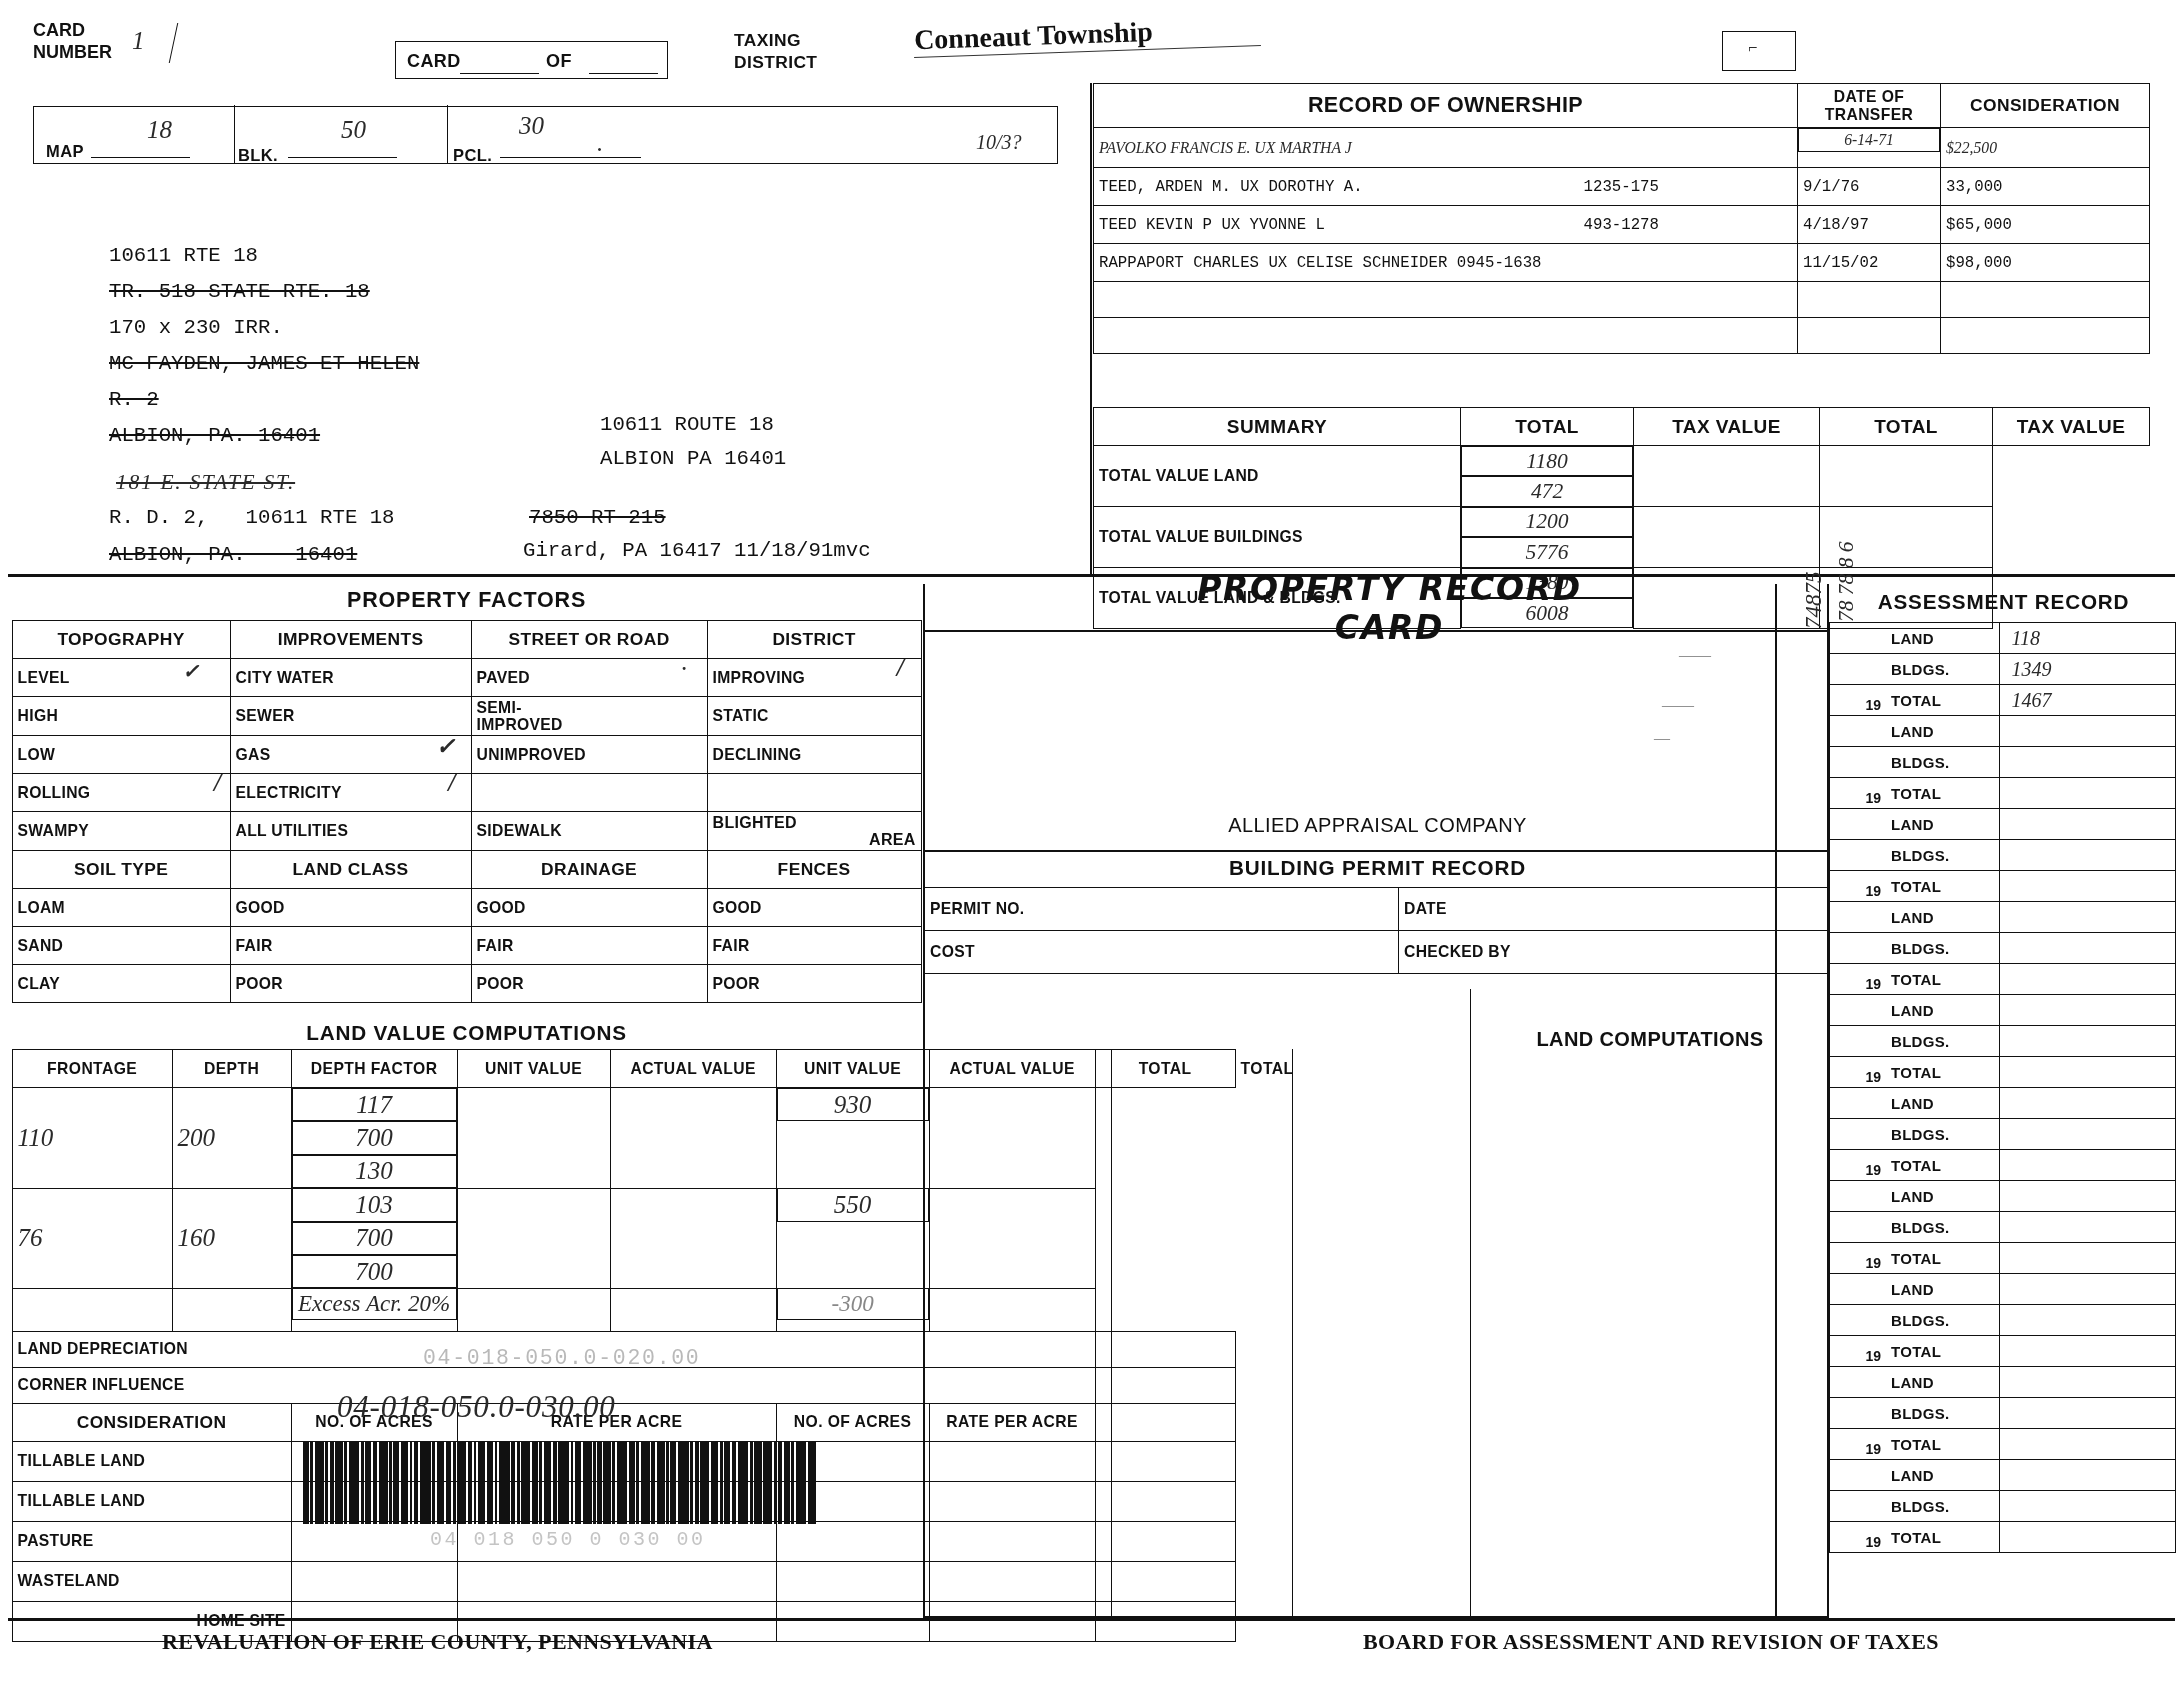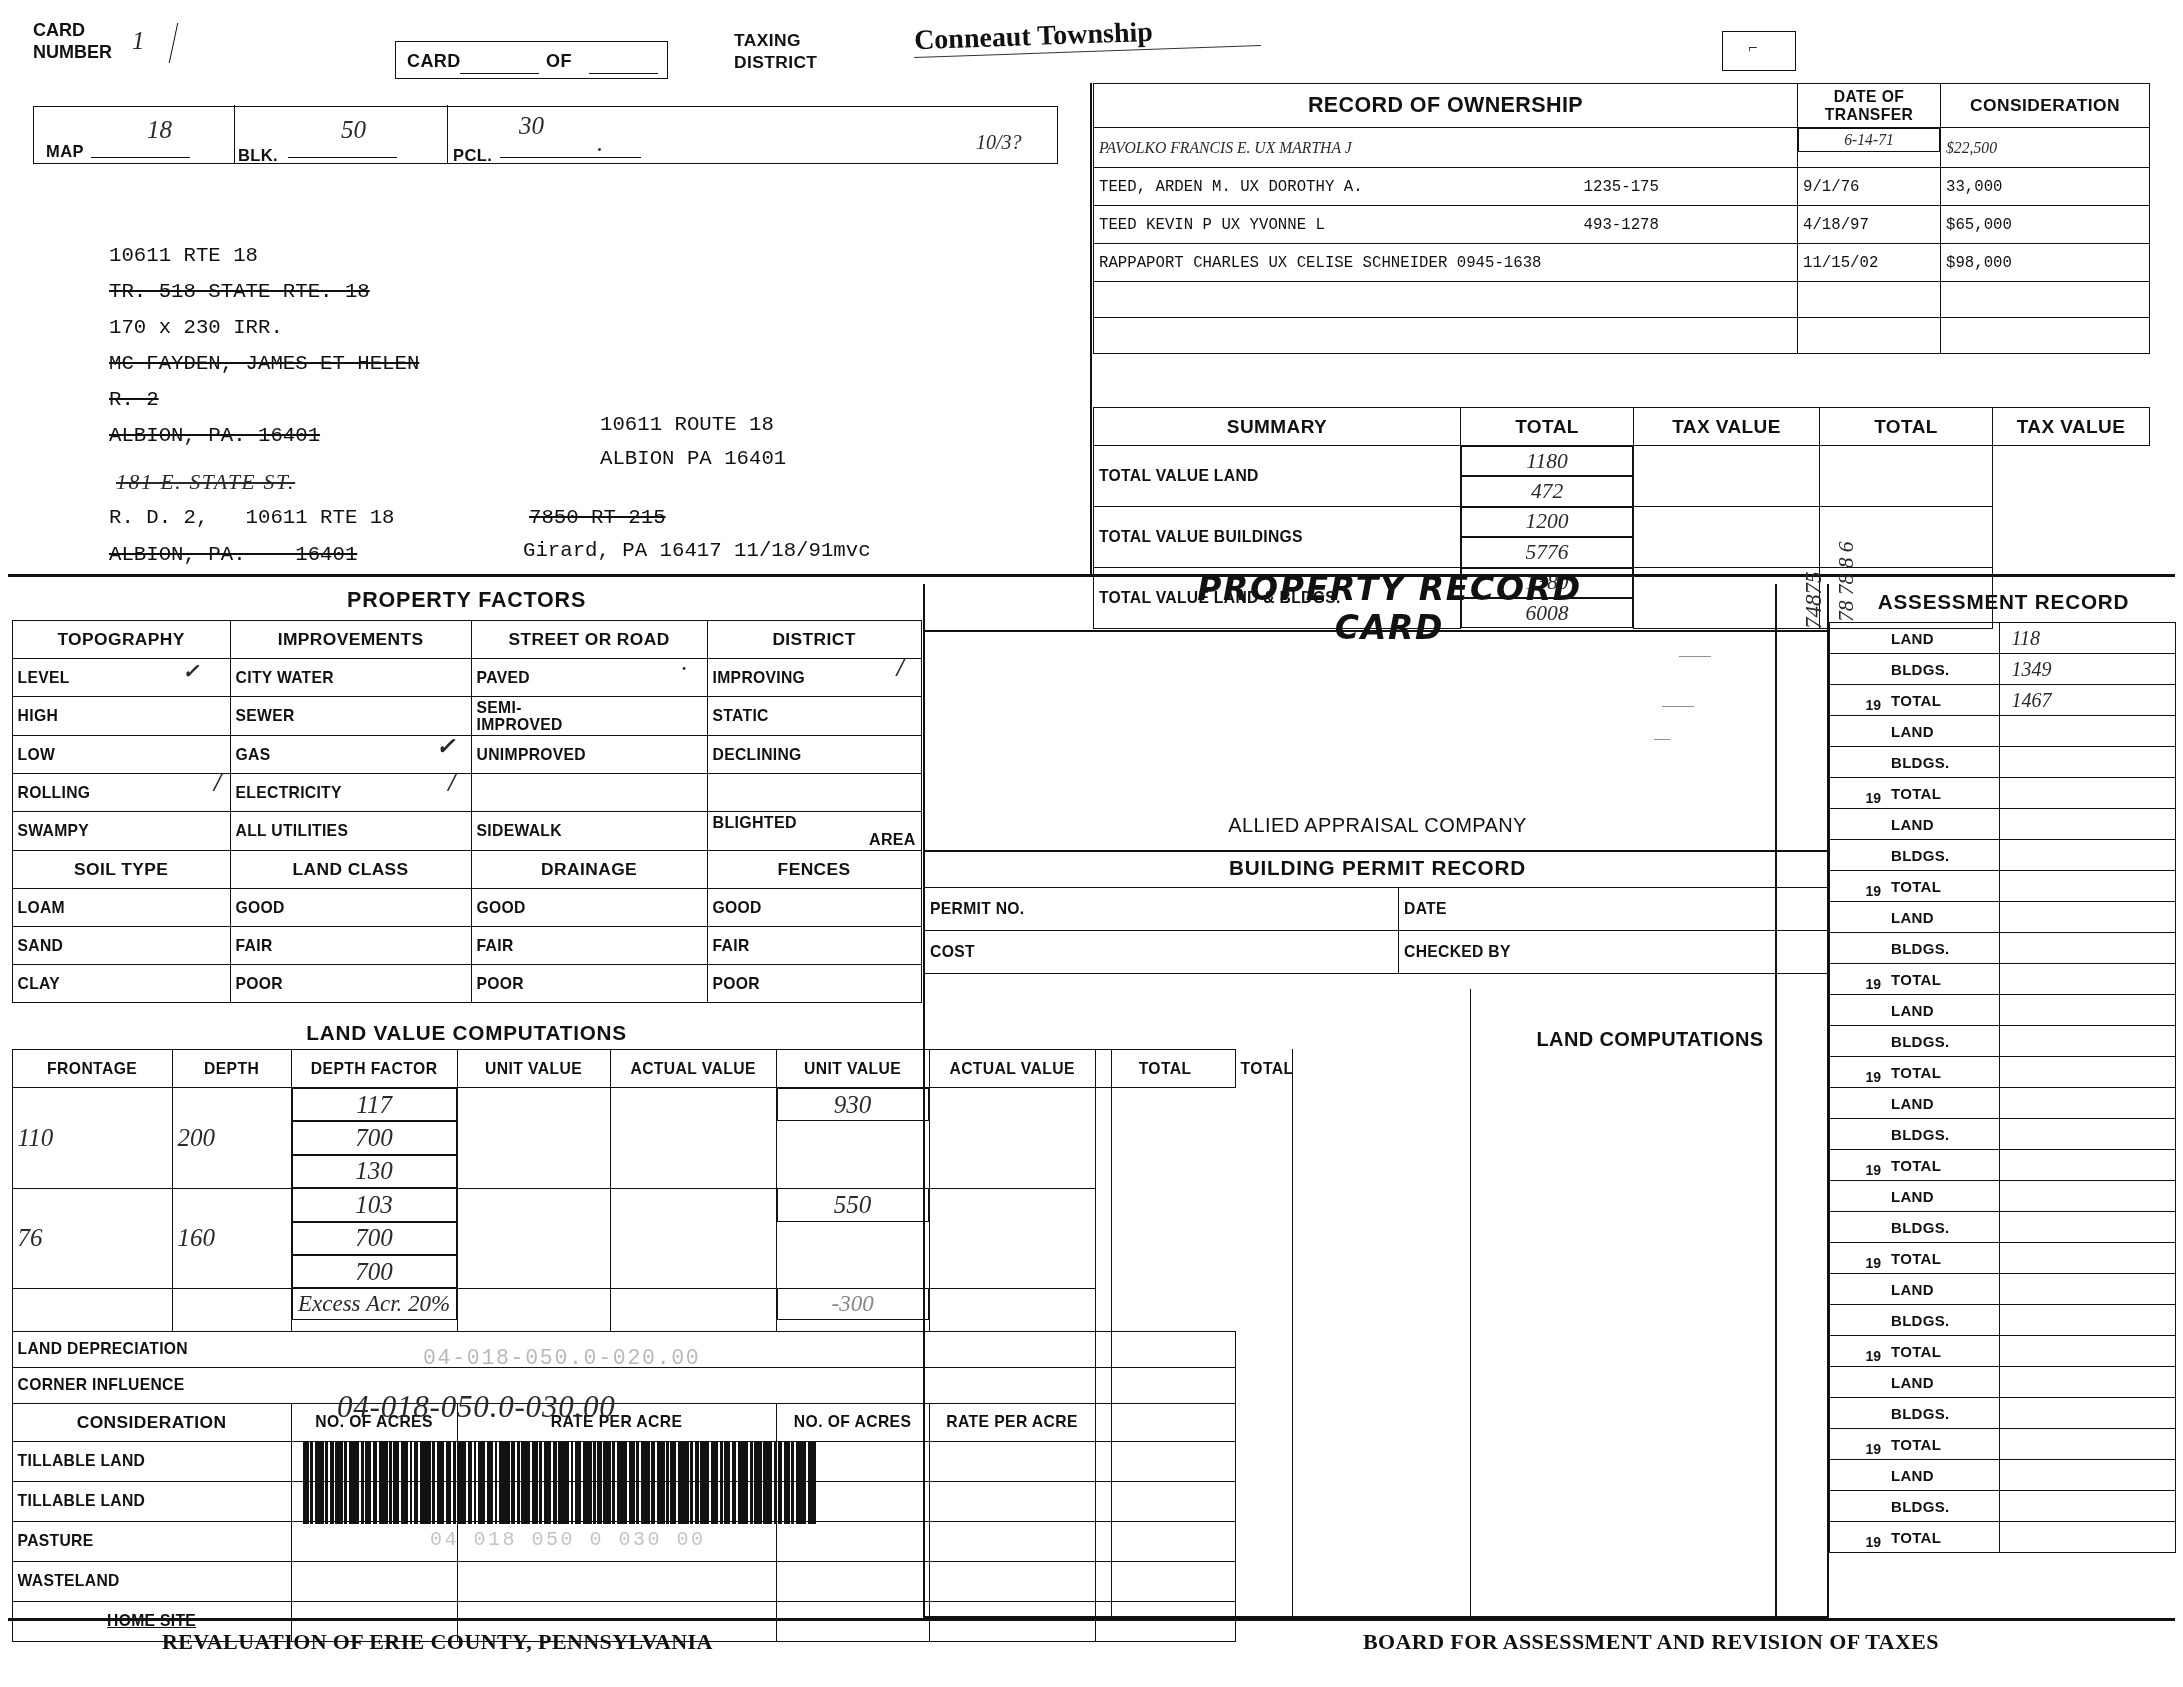--- a/index.html
+++ b/index.html
@@ -324,21 +324,21 @@
       <tr style="height:40px;">
         <td colspan="2" class="smallcap" style="text-align:left;">WASTELAND</td>
         <td></td>
         <td colspan="2"></td>
         <td></td>
         <td></td>
         <td></td>
         <td></td>
       </tr>
       <tr style="height:40px;">
-        <td colspan="2" class="smallcap" style="text-align:center;text-decoration:underline;">HOME SITE</td>
+        <td colspan="2" class="smallcap" style="text-align:right;">HOME SITE</td>
         <td></td>
         <td colspan="2"></td>
         <td></td>
         <td></td>
         <td></td>
         <td></td>
       </tr>
 
     </tbody>
       </table>

